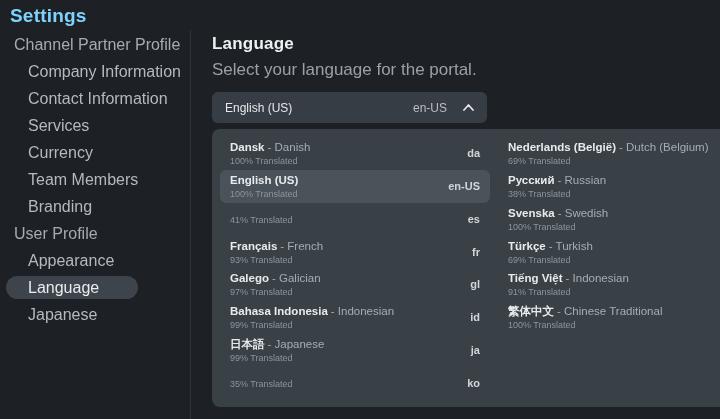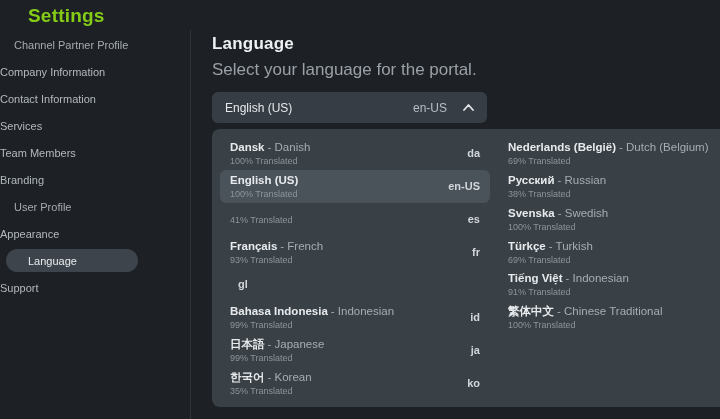--- a/index.html
+++ b/index.html
@@ -7,31 +7,31 @@
   body {
     background:#1d2125;
     font-family:"Liberation Sans", sans-serif;
     color:#c6cacd;
     position:relative;
   }
 
   
   .page-title {
     position:absolute; left:10px; top:5px;
-    font-size:19px; font-weight:700; color:#84cc16; letter-spacing:.2px;margin-left:18px;
+    font-size:19px; font-weight:700; color:#7dd3fc; letter-spacing:.2px;
   }
 
   
   .sidebar { position:absolute; left:0; top:31px; width:190px; }
   .srow {
     height:27px; display:flex; align-items:center;
-    font-size:11px; color:#b3b9bf; cursor:pointer;
+    font-size:16px; color:#b3b9bf; cursor:pointer;
   }
   .srow.t-section { padding-left:14px; color:#a5abb1; cursor:default; }
-  .srow.t-item    { }
+  .srow.t-item    { padding-left:28px; }
   .srow.selected {
     height:23px; width:132px; margin:2px 0 2px 6px;
     padding-left:22px; background:#3d444b; border-radius:12px; color:#e9ecee;
   }
   .v-divider {
     position:absolute; left:190px; top:30px; bottom:0; width:1px; background:#2f343a;
   }
 
   
   .main-heading {
@@ -75,26 +75,27 @@
 </head>
 <body>
 
 <div class="page-title">Settings</div>
 
 <div class="sidebar">
   <div class="srow t-section">Channel Partner Profile</div>
   <div class="srow t-item">Company Information</div>
   <div class="srow t-item">Contact Information</div>
   <div class="srow t-item">Services</div>
+  <div class="srow t-item">Currency</div>
   <div class="srow t-item">Team Members</div>
   <div class="srow t-item">Branding</div>
   <div class="srow t-section">User Profile</div>
   <div class="srow t-item">Appearance</div>
   <div class="srow t-item selected">Language</div>
-  <div class="srow t-item">Support</div>
+  <div class="srow t-item">Japanese</div>
 </div>
 
 <div class="v-divider"></div>
 
 <div class="main-heading">Language</div>
 <div class="main-sub">Select your language for the portal.</div>
 
 <div class="select">
   <span class="select-value">English (US)</span>
   <span class="select-code">en-US</span>
@@ -130,20 +131,24 @@
 
   <div class="lang-item">
     <div class="lang-text">
         <div class="lp"><span class="nm">Français</span><span class="sec">- French</span></div>
       <div class="prog">93% Translated</div>
       </div>
     <div class="code">fr</div>
   </div>
 
   <div class="lang-item">
+    <div class="lang-text">
+        <div class="lp"><span class="nm">Galego</span><span class="sec">- Galician</span></div>
+      <div class="prog">97% Translated</div>
+      </div>
     <div class="code">gl</div>
   </div>
 
   <div class="lang-item">
     <div class="lang-text">
         <div class="lp"><span class="nm">Bahasa Indonesia</span><span class="sec">- Indonesian</span></div>
       <div class="prog">99% Translated</div>
       </div>
     <div class="code">id</div>
   </div>
@@ -151,21 +156,20 @@
   <div class="lang-item">
     <div class="lang-text">
         <div class="lp"><span class="nm">日本語</span><span class="sec">- Japanese</span></div>
       <div class="prog">99% Translated</div>
       </div>
     <div class="code">ja</div>
   </div>
 
   <div class="lang-item">
     <div class="lang-text">
-        <div class="lp"><span class="nm">한국어</span><span class="sec">- Korean</span></div>
       <div class="prog">35% Translated</div>
       </div>
     <div class="code">ko</div>
   </div>
 
   <div class="lang-item">
     <div class="lang-text">
         <div class="lp"><span class="nm">Nederlands (België)</span><span class="sec">- Dutch (Belgium)</span></div>
       <div class="prog">69% Translated</div>
       </div>

